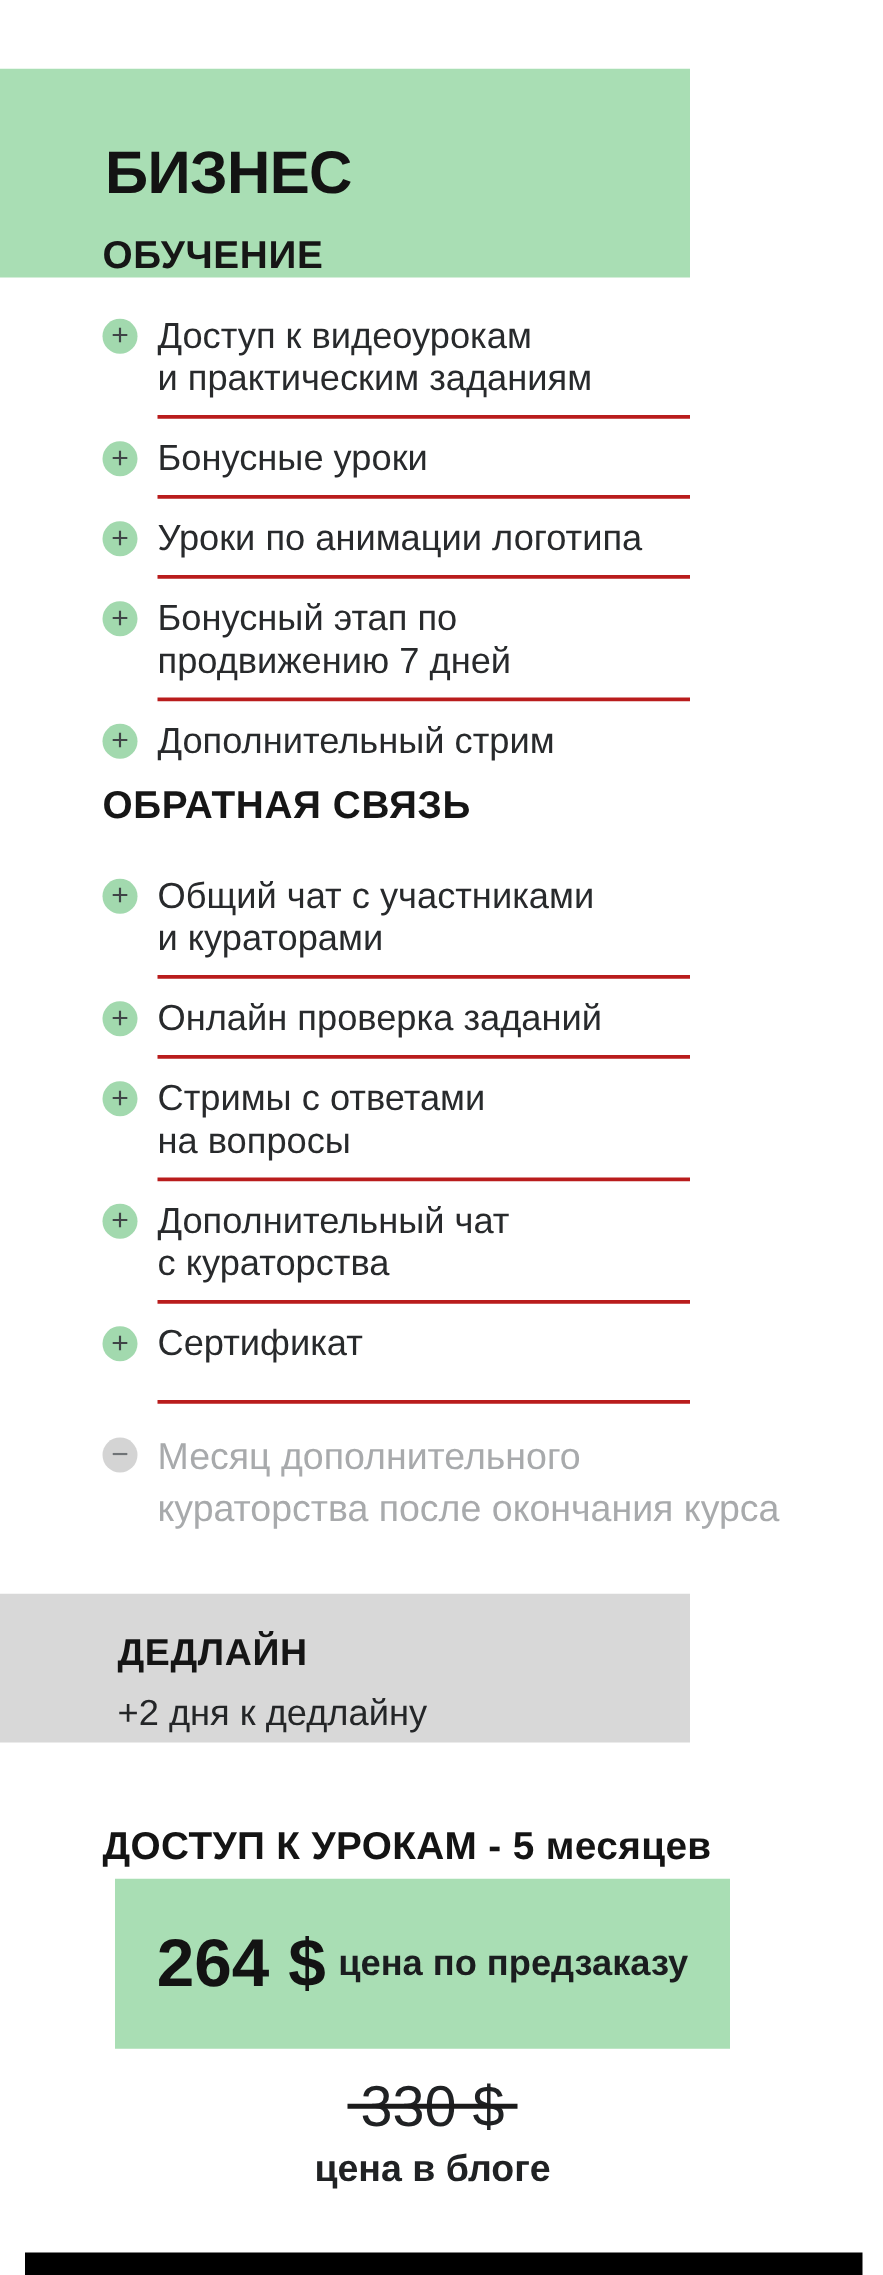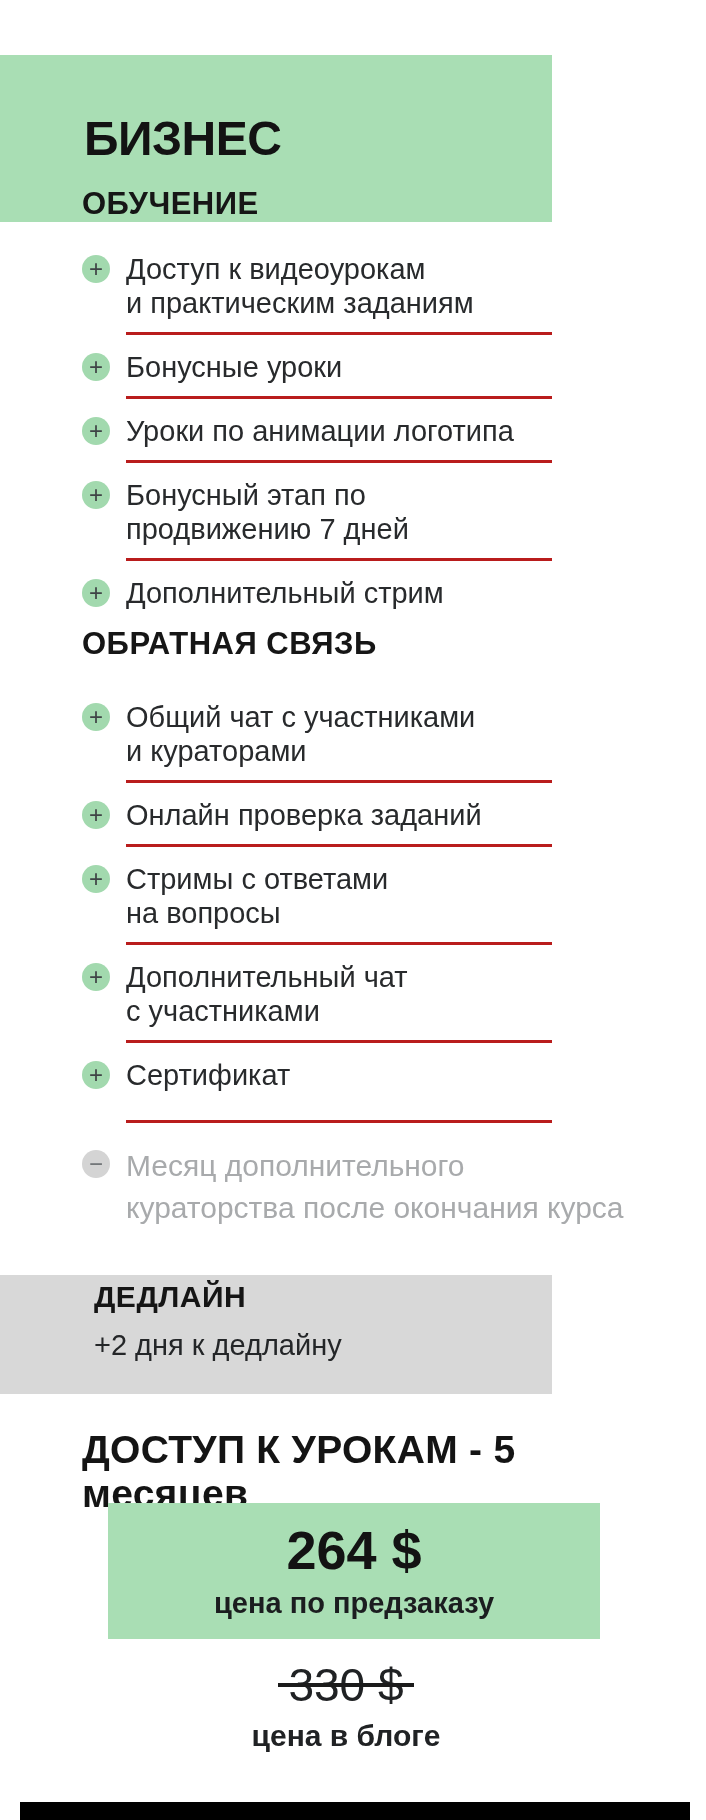--- a/index.html
+++ b/index.html
@@ -54,37 +54,37 @@
   .item.extra-gap .text { padding-bottom: 28px; }
   .item.excluded { margin-top: 22px; }
   .item.excluded .bullet { background: #d4d4d4; color: #6f7376; margin-top: 5px; }
   .item.excluded .text { color: var(--muted-text, #a8aaac); font-size: 30px; line-height: 42px; white-space: nowrap; }
 
   
   .deadline {
     position: absolute; left: 0; top: 1275px;
     width: 552px; height: 119px; box-sizing: border-box;
     background: var(--deadline-gray, #d8d8d8);
-    padding: 4px 0 0 94px;
+    padding: 30px 0 0 94px;
   }
   .deadline-h { margin: 0; font-size: 30px; line-height: 36px; font-weight: bold; color: #151515; letter-spacing: 0.5px; }
   .deadline-note { margin-top: 13px; font-size: 29px; line-height: 34px; color: #242628; }
 
   
   .access {
-    position: absolute; left: 82px; top: 1428px;
-    font-size: 39px; font-weight: bold; letter-spacing: 0.3px; color: #141414;
+    position: absolute; left: 82px; top: 1459px;
+    font-size: 31px; font-weight: bold; letter-spacing: 0.3px; color: #141414;
   }
 
   
   .price-box {
-    position: absolute; left: 108px; top: 1503px;
+    position: absolute; left: 92px; top: 1503px;
     width: 492px; height: 136px;
     background: var(--accent-green, #a9deb4);
-    display: flex; flex-direction: column; align-items: center; justify-content: center; gap: 10px;
+    display: flex; align-items: center; justify-content: center; gap: 10px;
   }
   .price-amount { font-size: 54px; font-weight: bold; line-height: 1; color: #131313; }
   .price-label  { font-size: 29px; font-weight: bold; color: #1b1d1f; }
 
   
   .old-price-block { position: absolute; left: 100px; top: 1660px; width: 492px; text-align: center; }
   .old-price { position: relative; display: inline-block; font-size: 46px; line-height: 50px; color: #202224; }
   .old-price::after {
     content: ""; position: absolute; left: -10px; right: -10px; top: 50%; margin-top: -2px;
     height: 4px; background: #1b1b1b;
@@ -161,21 +161,21 @@
           <span class="bullet">+</span>
           <div class="text">
             <div>Стримы с ответами</div>
             <div>на вопросы</div>
           </div>
         </div>
         <div class="item divided">
           <span class="bullet">+</span>
           <div class="text">
             <div>Дополнительный чат</div>
-            <div>с участниками</div>
+            <div>с кураторства</div>
           </div>
         </div>
         <div class="item divided extra-gap">
           <span class="bullet">+</span>
           <div class="text">
             <div>Сертификат</div>
           </div>
         </div>
         <div class="item excluded">
           <span class="bullet">−</span>

